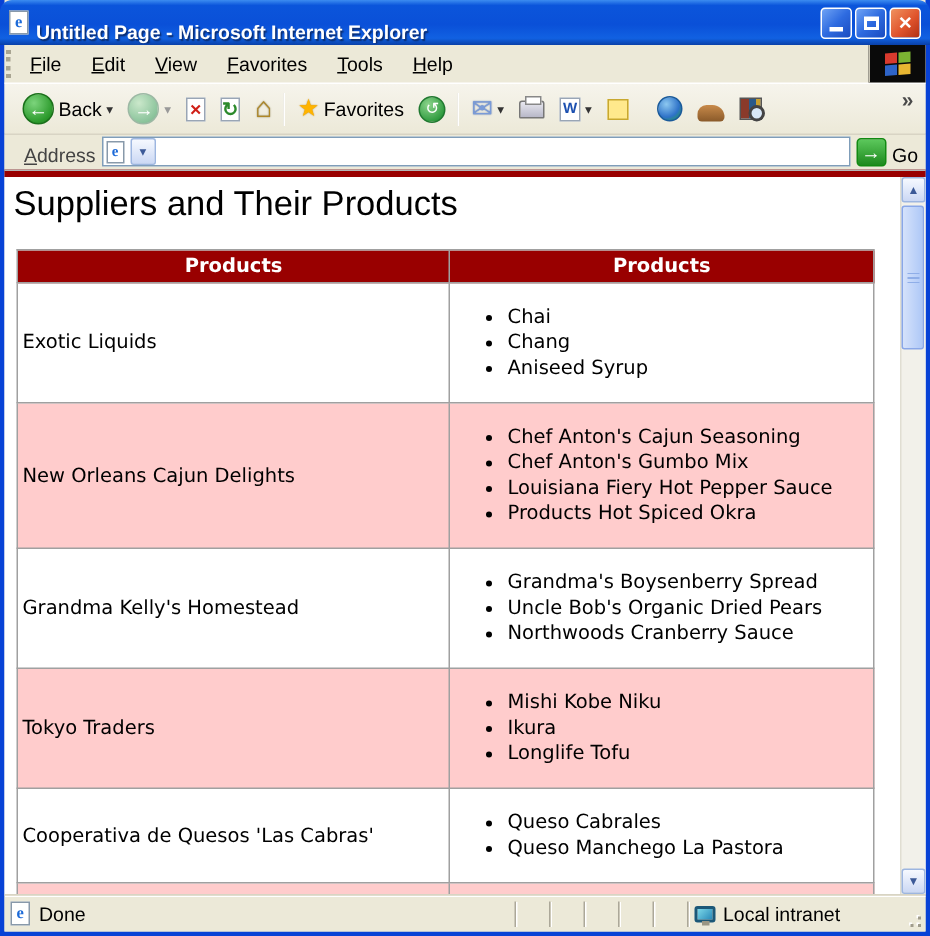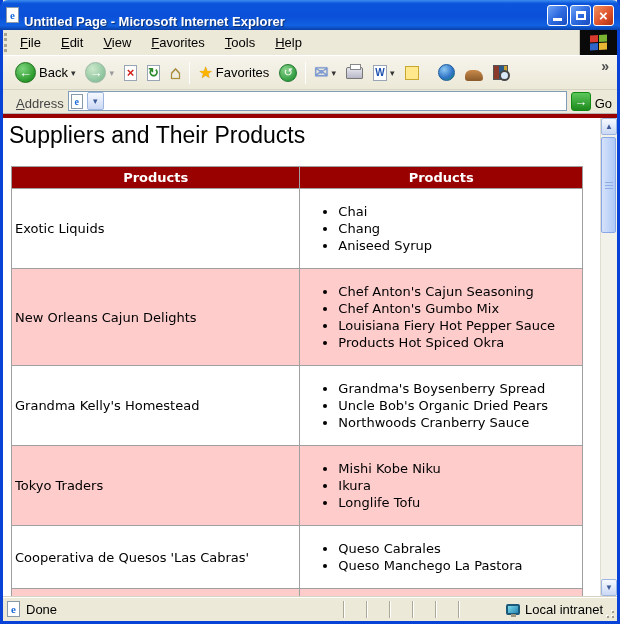--- a/index.html
+++ b/index.html
@@ -110,21 +110,21 @@
   .sb-btn { height:17px; flex:none; background:linear-gradient(180deg,#F6F9FF,#CBD8F4); border:1px solid #9DB6E0; border-radius:2px; color:#3C5A98; font-size:8px; display:flex; align-items:center; justify-content:center; }
   .sb-track { flex:1; position:relative; }
   .sb-thumb { position:absolute; top:2px; left:0; width:15px; height:96px; background:linear-gradient(90deg,#D5E2FB,#AEC8F7); border:1px solid #89A7E8; border-radius:2px; }
   .sb-thumb::after { content:""; position:absolute; left:3px; top:44px; width:8px; height:8px;
     background:repeating-linear-gradient(180deg,#8FAEE8 0 1px,transparent 1px 3px); }
 
   
   .statusbar { height:25px; flex:none; background:#ECE9D8; border-top:1px solid #D8D4C4; box-shadow:inset 0 1px 0 #fff; display:flex; align-items:center; font-size:13px; }
   .status-left { width:340px; flex:none; display:flex; align-items:center; gap:6px; padding-left:4px; }
   .status-mini { width:23px; height:17px; flex:none; border-left:1px solid #ACA899; box-shadow:inset 1px 0 0 #fff; }
-  .status-zone { flex:1; height:17px; border-left:1px solid #ACA899; box-shadow:inset 1px 0 0 #fff; display:flex; align-items:center; gap:5px; padding-left:4px;justify-content:flex-end; }
+  .status-zone { flex:1; height:17px; border-left:1px solid #ACA899; box-shadow:inset 1px 0 0 #fff; display:flex; align-items:center; gap:5px; padding-left:4px; }
   .monitor { width:14px; height:11px; background:linear-gradient(135deg,#7CD8E8,#2888B8); border:2px solid #1C5878; border-radius:2px; position:relative; flex:none; }
   .monitor::after { content:""; position:absolute; bottom:-4px; left:3px; width:5px; height:3px; background:#9A9684; }
   .resize-grip { width:14px; height:100%; position:relative; flex:none; }
   .resize-grip i { position:absolute; width:2px; height:2px; background:#A09C8C; box-shadow:-1px -1px 0 #fff; }
   .resize-grip i:nth-child(1){ right:3px; bottom:3px; }
   .resize-grip i:nth-child(2){ right:3px; bottom:8px; }
   .resize-grip i:nth-child(3){ right:8px; bottom:3px; }
 </style>
 </head>
 <body>

